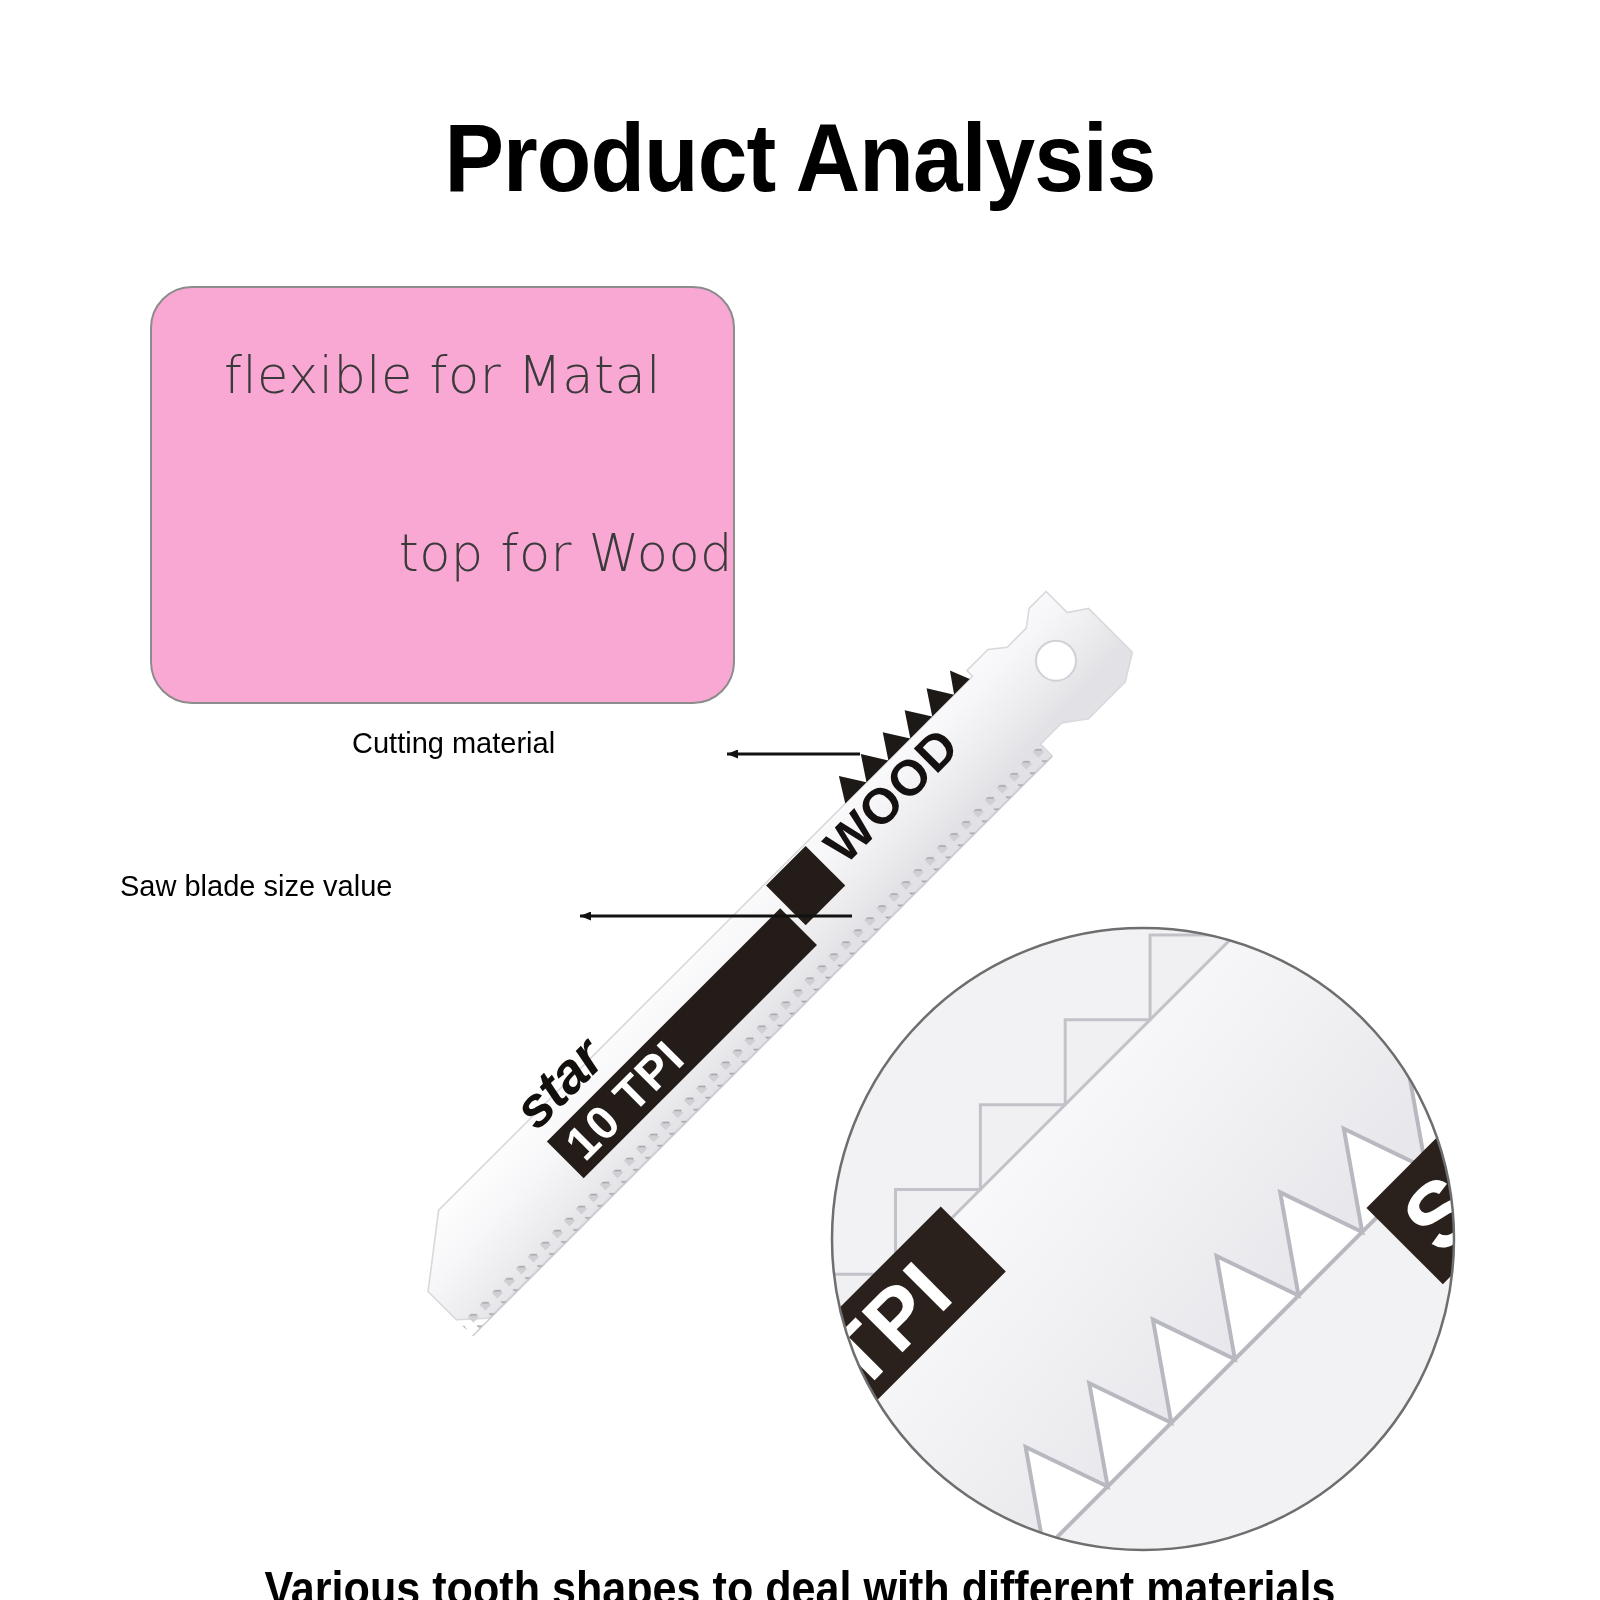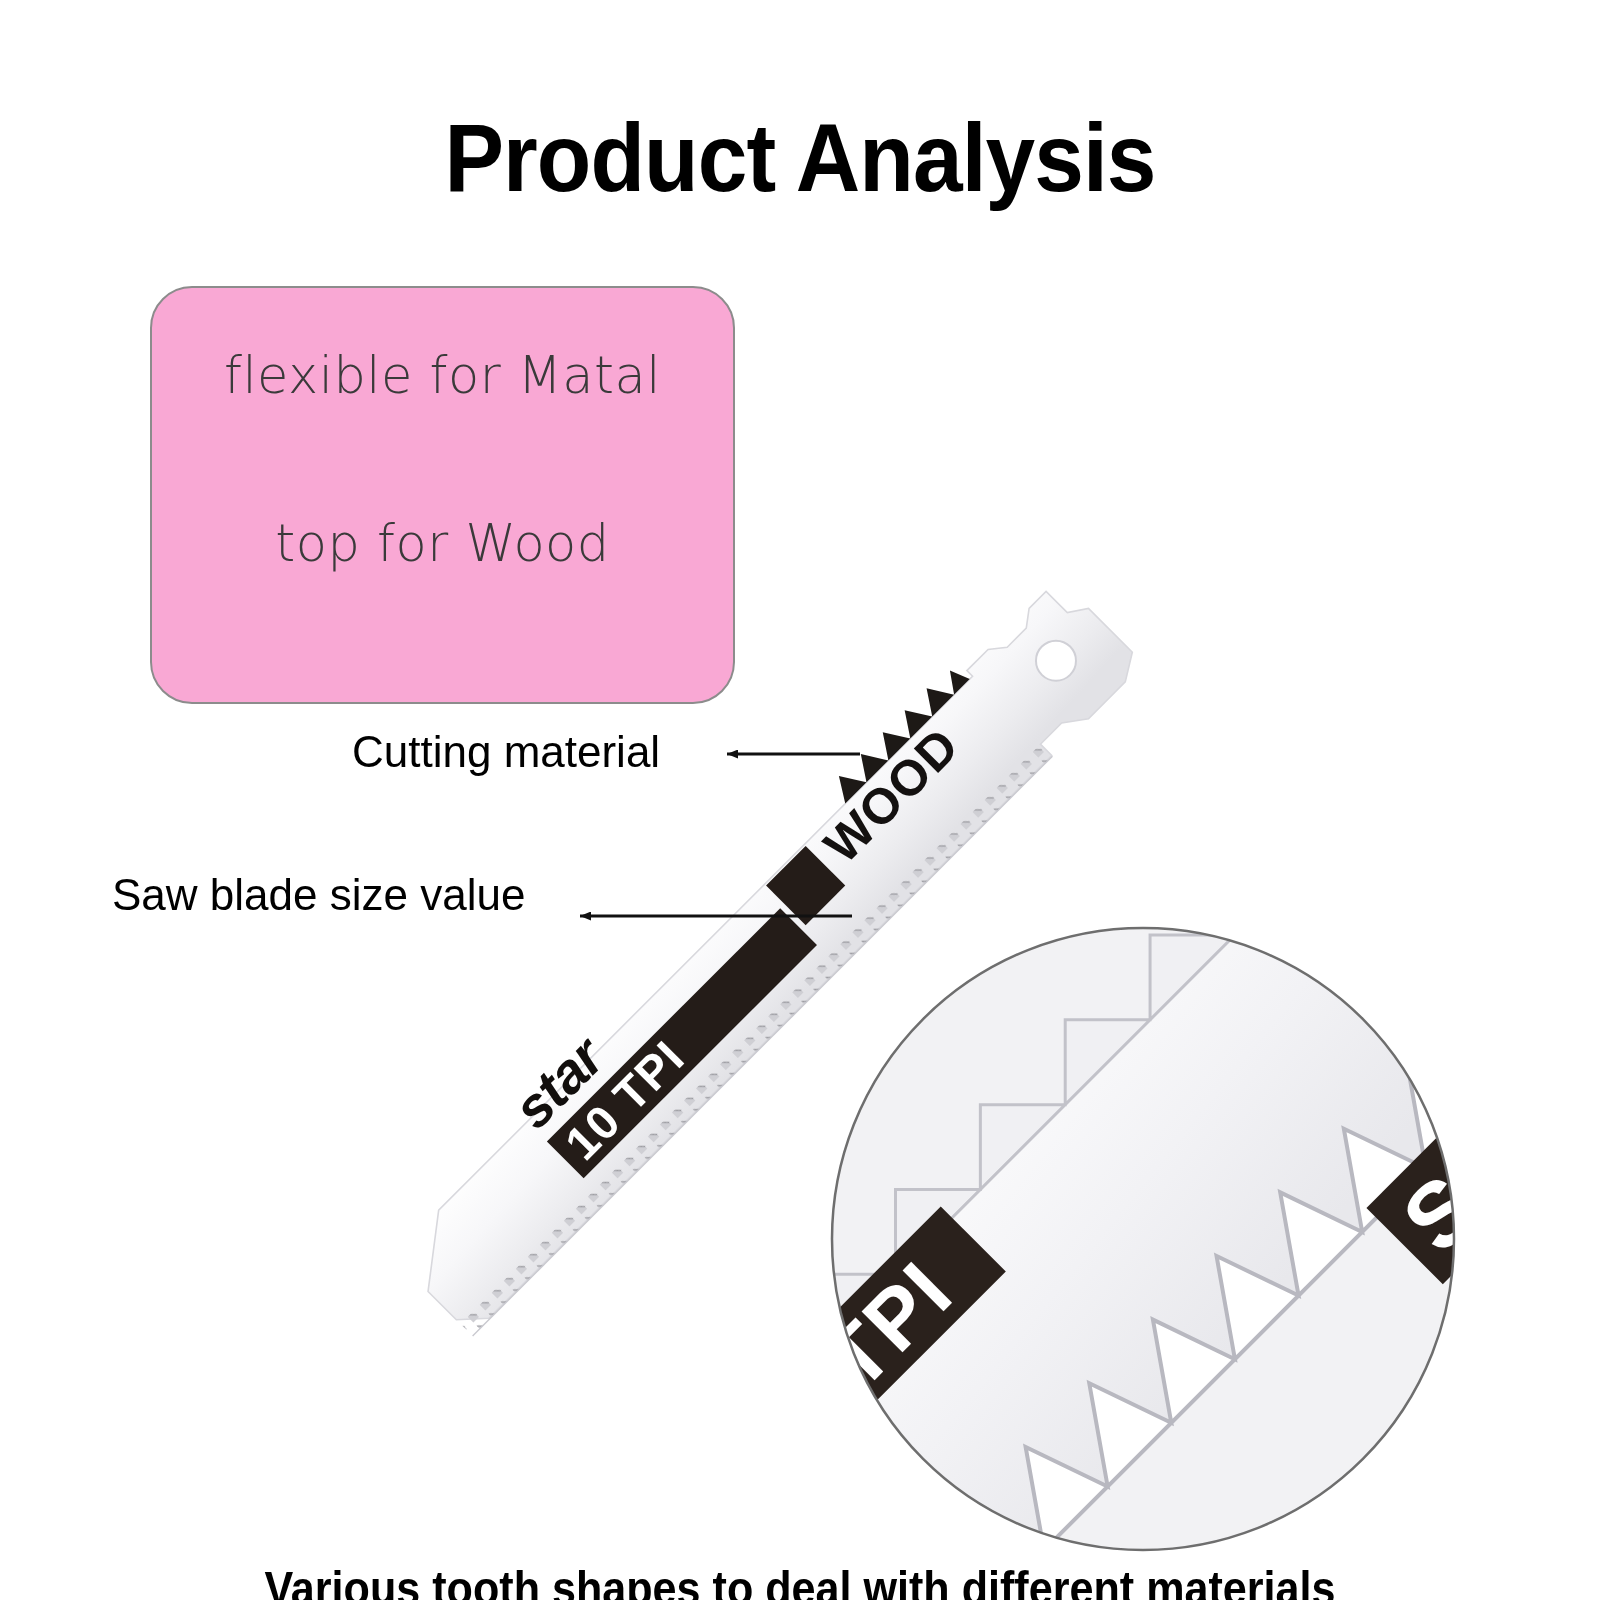--- a/index.html
+++ b/index.html
@@ -58,33 +58,33 @@
     width: 100%;
     text-align: center;
     font-family: "DejaVu Sans", sans-serif;
     font-weight: 300;
     font-size: 51px;
     color: #3a3a3a;
     letter-spacing: 0.5px;
     white-space: nowrap;
   }
   #info-line-1 { top: 58px; }
-  #info-line-2 { top: 226px; }
+  #info-line-2 { top: 236px; text-align: right; }
 
   
   .callout-label {
     position: absolute;
     font-family: "Liberation Sans", sans-serif;
     font-weight: normal;
-    font-size: 44px;
+    font-size: 29px;
     color: #000000;
     white-space: nowrap;
   }
   #callout-cutting-label { left: 352px; top: 679px; }
-  #callout-size-label    { left: 112px; top: 822px; }
+  #callout-size-label    { left: 120px; top: 822px; }
 
   
   #leader-arrows {
     position: absolute;
     left: 0; top: 0;
     width: 1600px; height: 1600px;
     pointer-events: none;
   }
 
   

